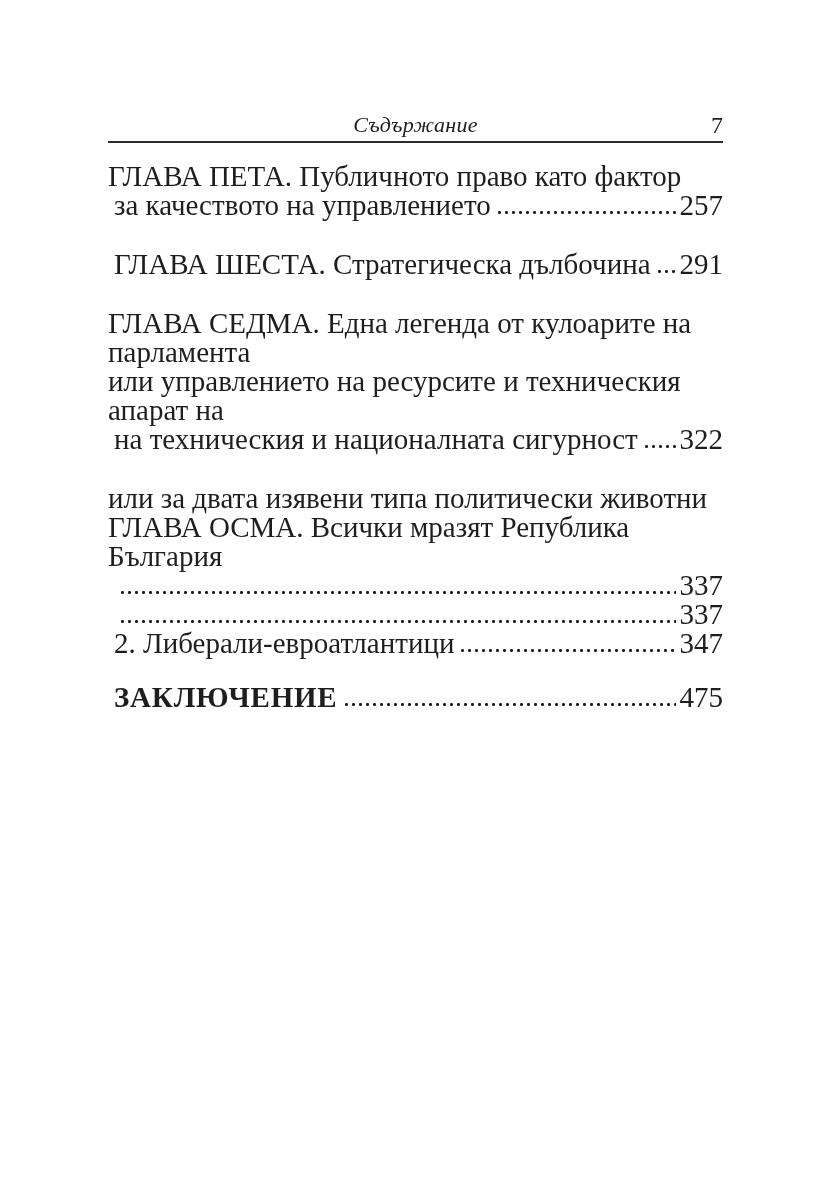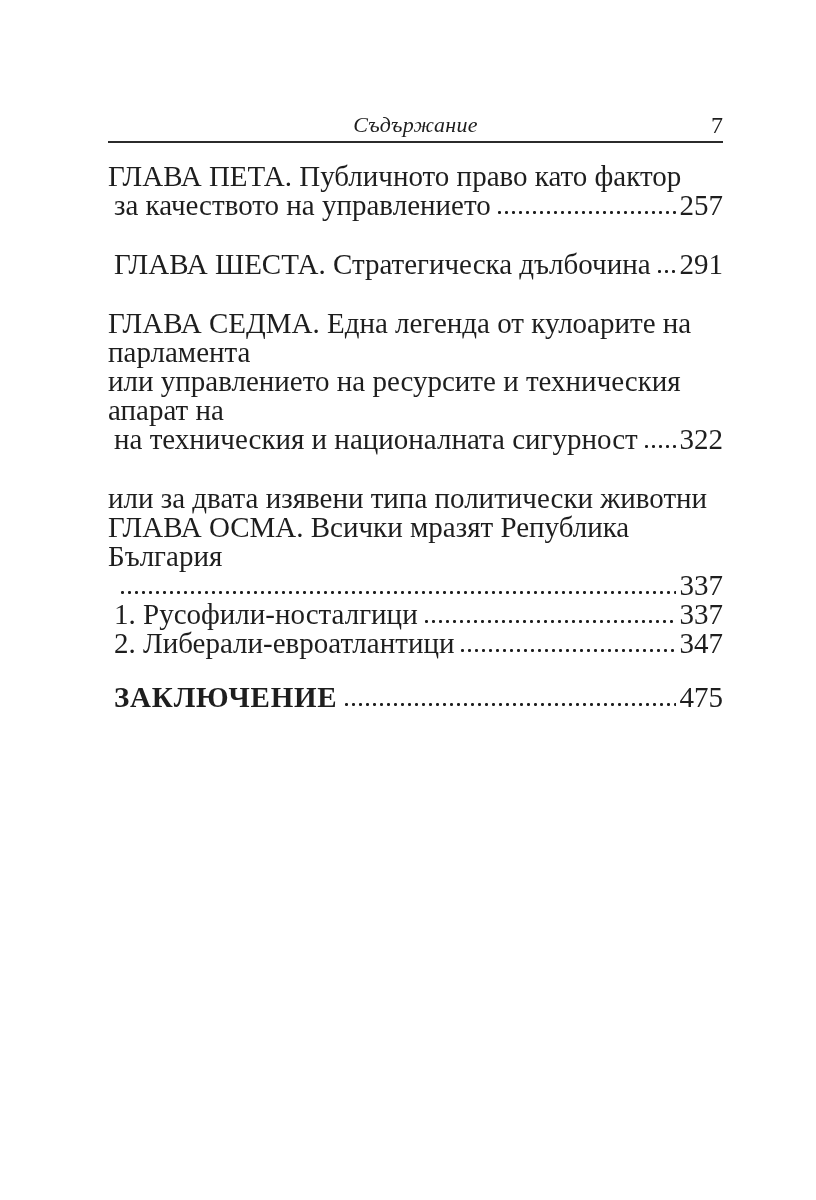--- a/index.html
+++ b/index.html
@@ -125,21 +125,20 @@
         <div class="line">или за двата изявени типа политически животни</div>
         <div class="line">ГЛАВА ОСМА. Всички мразят Република България</div>
         <div class="leader-line">
           <span class="leader"></span>
           <span class="pnum">337</span>
         </div>
       </div>
 
       <div class="entry">
         <div class="leader-line">
-          <span class="text">1. Русофили-носталгици</span>
           <span class="leader"></span>
           <span class="pnum">337</span>
         </div>
       </div>
 
       <div class="entry">
         <div class="leader-line">
           <span class="text">2. Либерали-евроатлантици</span>
           <span class="leader"></span>
           <span class="pnum">347</span>

